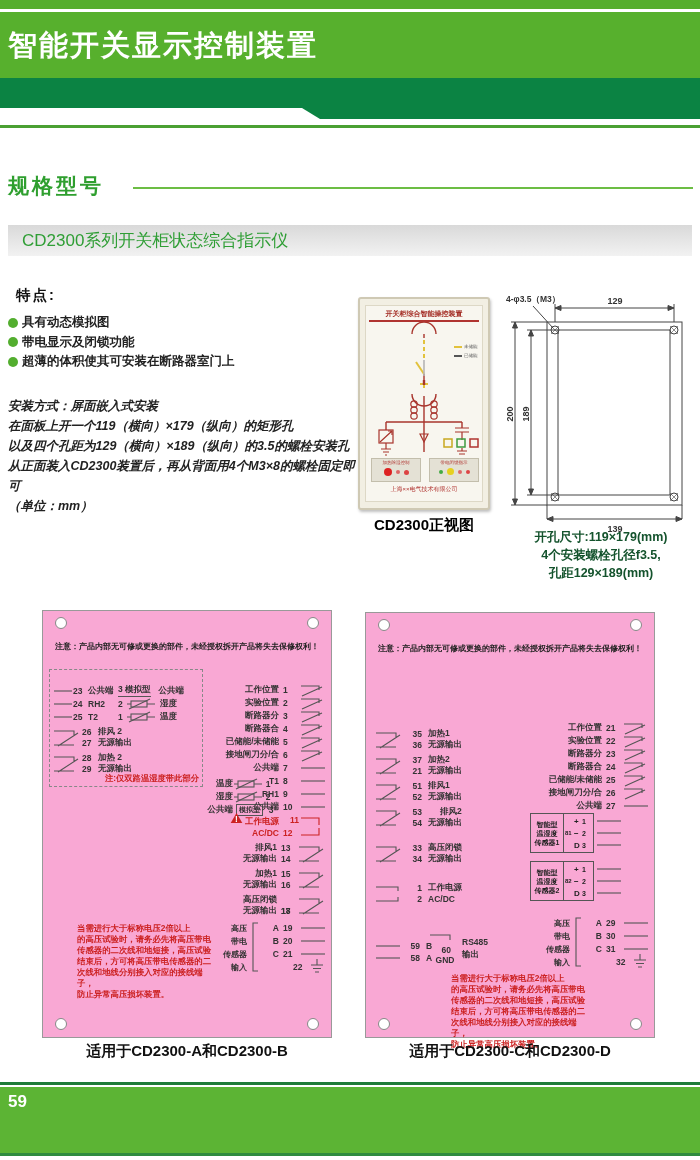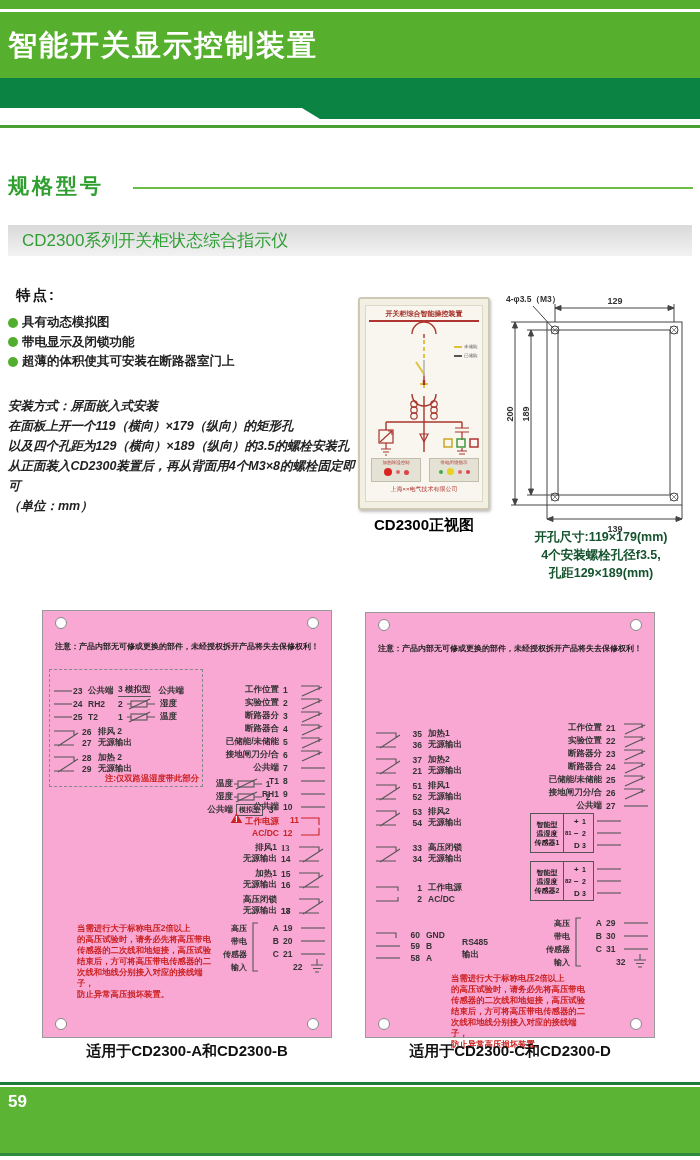--- a/index.html
+++ b/index.html
@@ -430,21 +430,21 @@
           <span class="t t-lab">AC/DC</span>
           <span class="t t-num" style="width: 16px;">12</span>
           <span class="glyph"><svg width="28" height="16" viewBox="0 0 28 16">
               <path d="M2,10 h18 v-7" stroke="#cc2222" stroke-width="1.1" fill="none"></path>
             </svg></span>
         </div>
         <div class="pairrow">
           <div class="paircol">
             <div class="pline">
               <span class="t t-lab">排风1</span>
-              <span class="t t-num" style="width: 16px; font-family: Liberation Serif, serif;">13</span>
+              <span class="t t-num" style="width: 16px;">13</span>
             </div>
             <div class="pline">
               <span class="t t-lab">无源输出</span>
               <span class="t t-num" style="width: 16px;">14</span>
             </div>
           </div>
           <span class="glyph"><svg width="30" height="24" viewBox="0 0 30 24">
               <path d="M2,6 h20 v4 M2,20 h20 M6,21 L26,8" stroke="#555" stroke-width="1.1" fill="none"></path>
             </svg></span>
         </div>
@@ -580,21 +580,21 @@
             </div>
           </div>
         </div>
         <div class="pairrow">
           <span class="glyph"><svg width="30" height="24" viewBox="0 0 30 24">
               <path d="M2,6 h20 v4 M2,20 h20 M6,21 L26,8" stroke="#555" stroke-width="1.1" fill="none"></path>
             </svg></span>
           <div class="paircol">
             <div class="pline">
               <span class="t" style="width: 18px; text-align: right;">53</span>
-              <span class="t" style="margin-left: 6px;">排风2</span>
+              <span class="t" style="margin-left: 18px;">排风2</span>
             </div>
             <div class="pline">
               <span class="t" style="width: 18px; text-align: right;">54</span>
               <span class="t" style="margin-left: 6px;">无源输出</span>
             </div>
           </div>
         </div>
         <div style="height: 10px;"></div>
         <div class="pairrow">
           <span class="glyph"><svg width="30" height="24" viewBox="0 0 30 24">
@@ -622,21 +622,21 @@
               <span class="t" style="margin-left: 6px;">工作电源</span>
             </div>
             <div class="pline">
               <span class="t" style="width: 18px; text-align: right;">2</span>
               <span class="t" style="margin-left: 6px;">AC/DC</span>
             </div>
           </div>
         </div>
       </div>
     <div class="abs" id="rs485B" style="left: 8px; top: 316px; width: 136px; position: absolute;">
-        <div class="pline" style="height: 11.5px;">
+        <div class="pline" style="height: 11.5px; flex-direction: column;">
           <span class="glyph"><svg width="28" height="16" viewBox="0 0 28 16">
               <path d="M2,6 h20 v5" stroke="#555" stroke-width="1.1" fill="none"></path>
             </svg></span>
           <span class="t" style="width: 18px; text-align: right;">60</span>
           <span class="t" style="margin-left: 6px;">GND</span>
         </div>
         <div class="pline" style="height: 11.5px;">
           <span class="glyph"><svg width="28" height="16" viewBox="0 0 28 16">
               <path d="M2,8 h24" stroke="#555" stroke-width="1.1" fill="none"></path>
             </svg></span>

